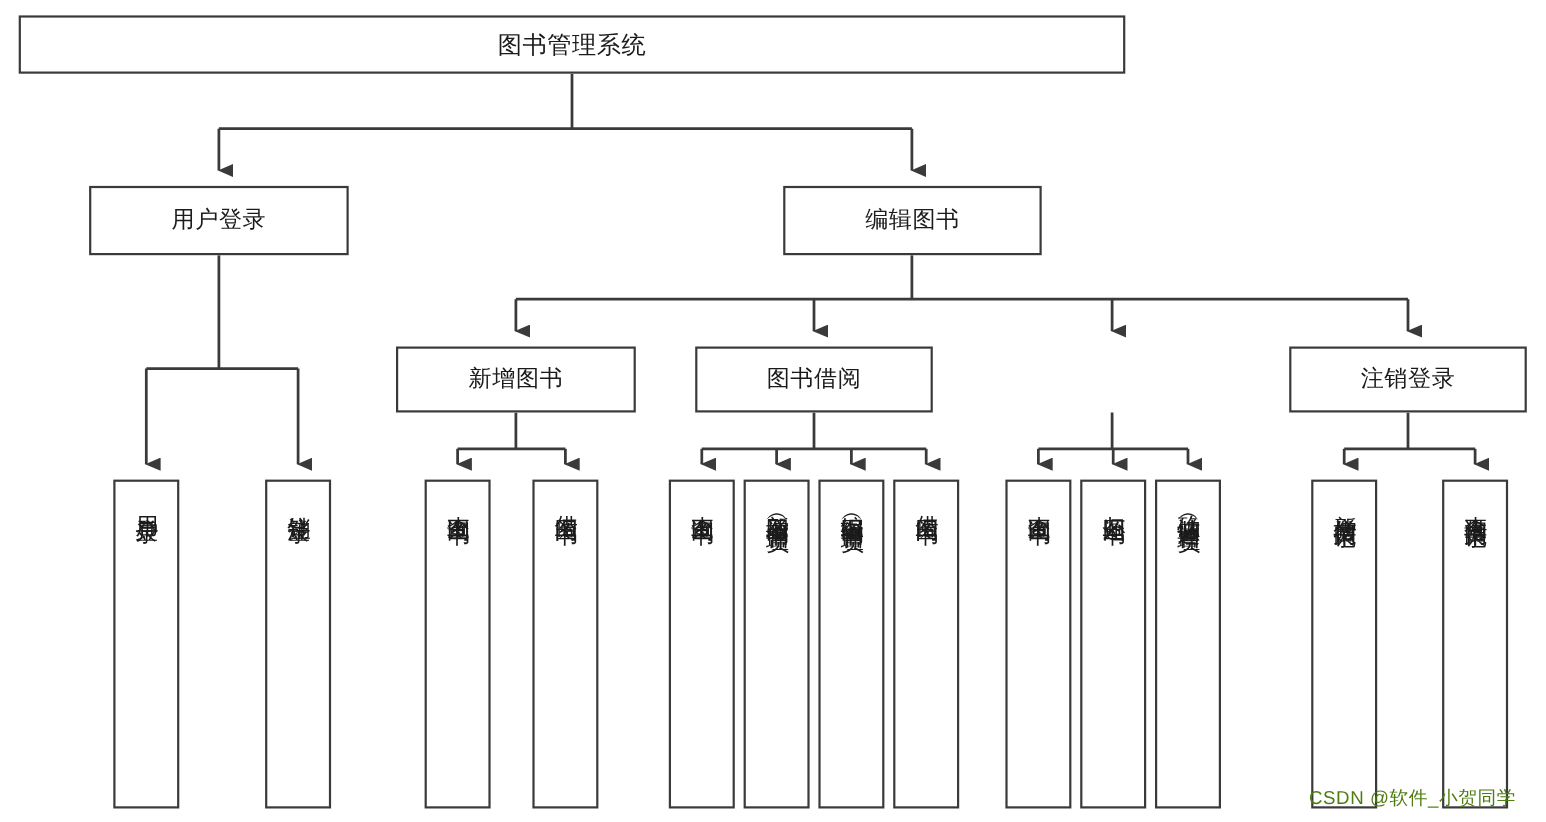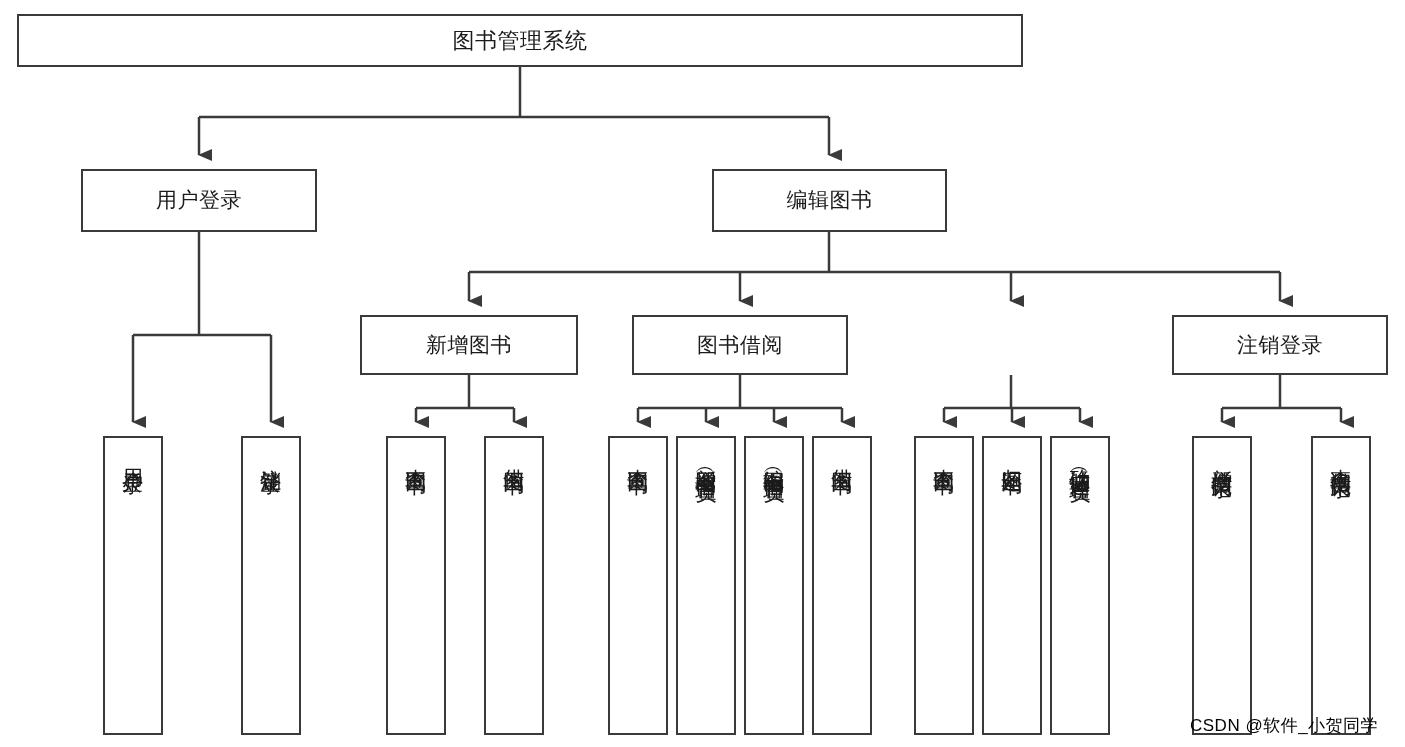--- a/index.html
+++ b/index.html
@@ -54,21 +54,21 @@
     text-orientation: upright;
     font-size: 21px;
     line-height: 1.12;
     letter-spacing: 2px;
     white-space: nowrap;
     height: auto;
   }
   .watermark {
     position: absolute;
     font-size: 17px;
-    color: #000000;
+    color: #4d7c0f;
     letter-spacing: 0.5px;
     white-space: nowrap;
   }
 </style>
 </head>
 <body>
 
 <div id="canvas">
 
   <svg class="connectors" viewBox="0 0 1405 747" xmlns="http://www.w3.org/2000/svg">

